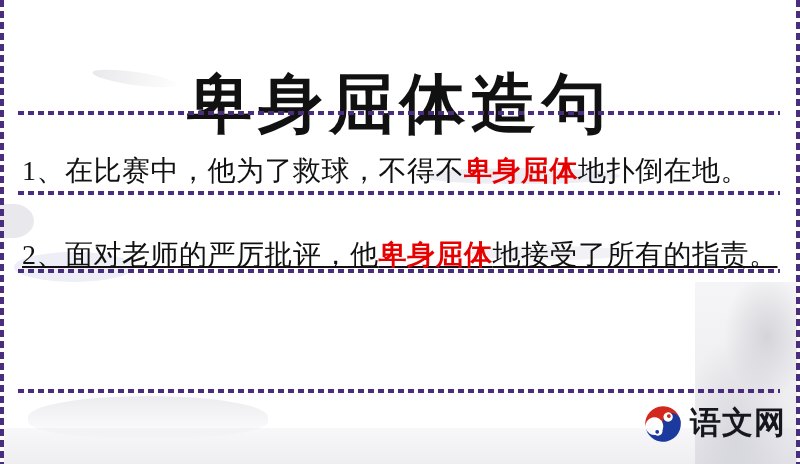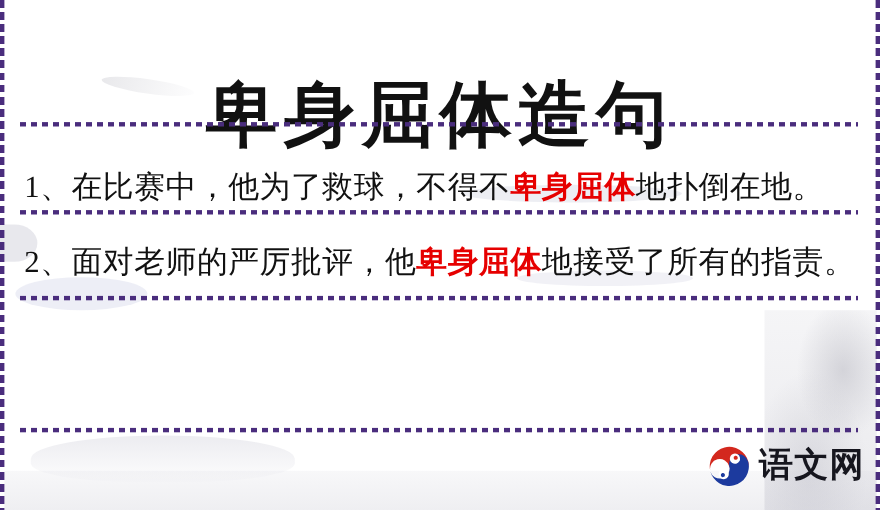--- a/index.html
+++ b/index.html
@@ -67,21 +67,21 @@
     position:absolute;left:22px;width:760px;
     font-size:28px;line-height:42px;
     color:var(--text-black);
     letter-spacing:0.5px;
   }
   .sentence .kw{
     color:var(--keyword-red);
     font-weight:bold;
   }
   .s1{top:150px;}
-  .s2{top:218px;}
+  .s2{top:234px;text-decoration:underline;}
   .s3{top:290px;}
 
   .logo{
     position:absolute;right:14px;top:402px;
     display:flex;align-items:flex-end;gap:7px;
     cursor:pointer;
   }
   .logo-text{
     font-family:"Liberation Sans","DejaVu Sans",sans-serif;
     font-weight:900;font-size:31px;color:#16161E;letter-spacing:1px;

